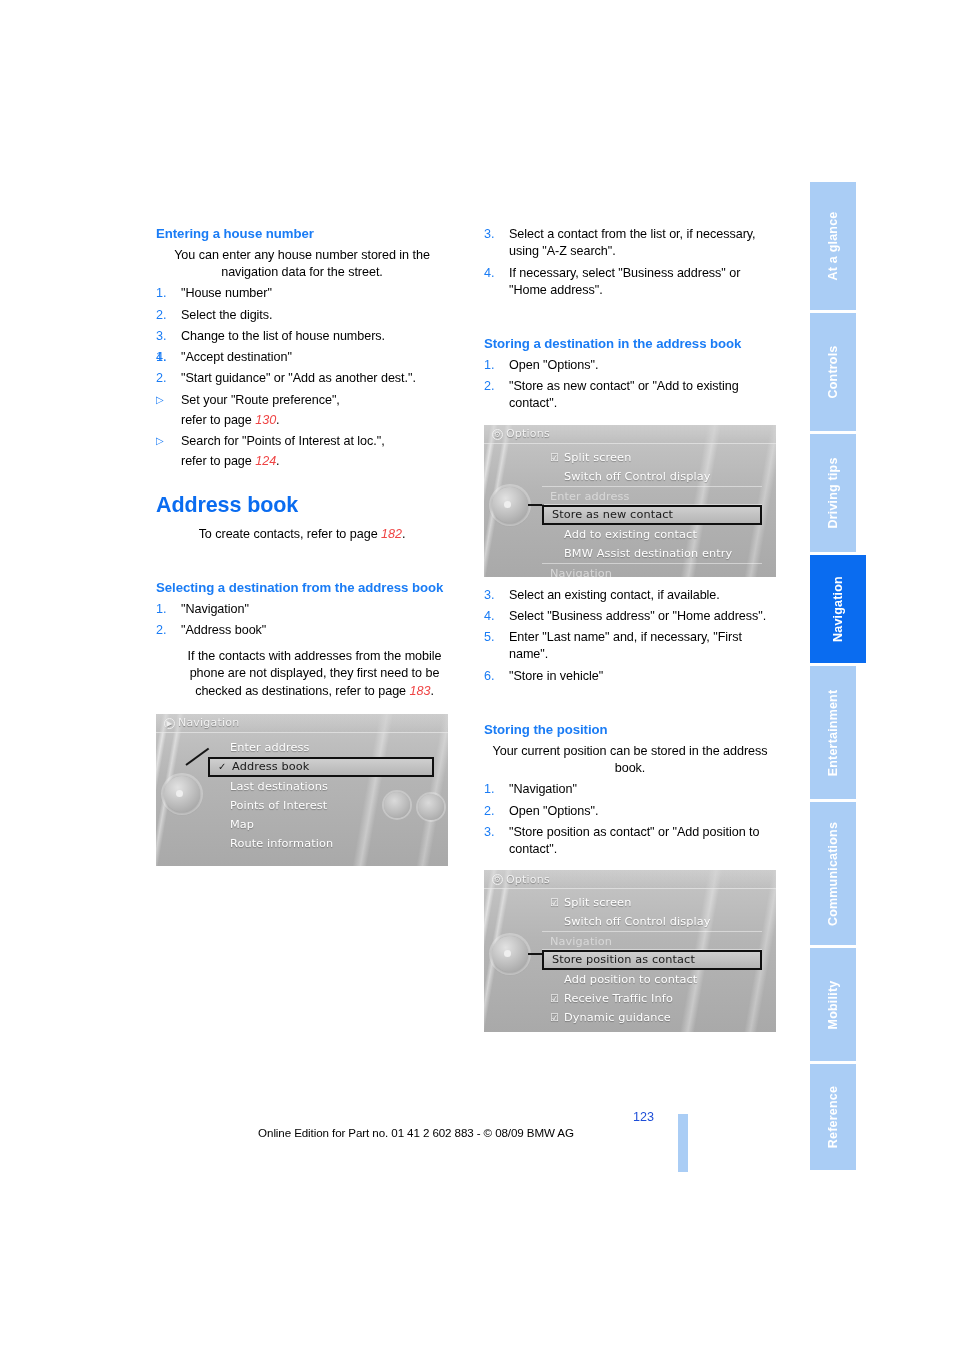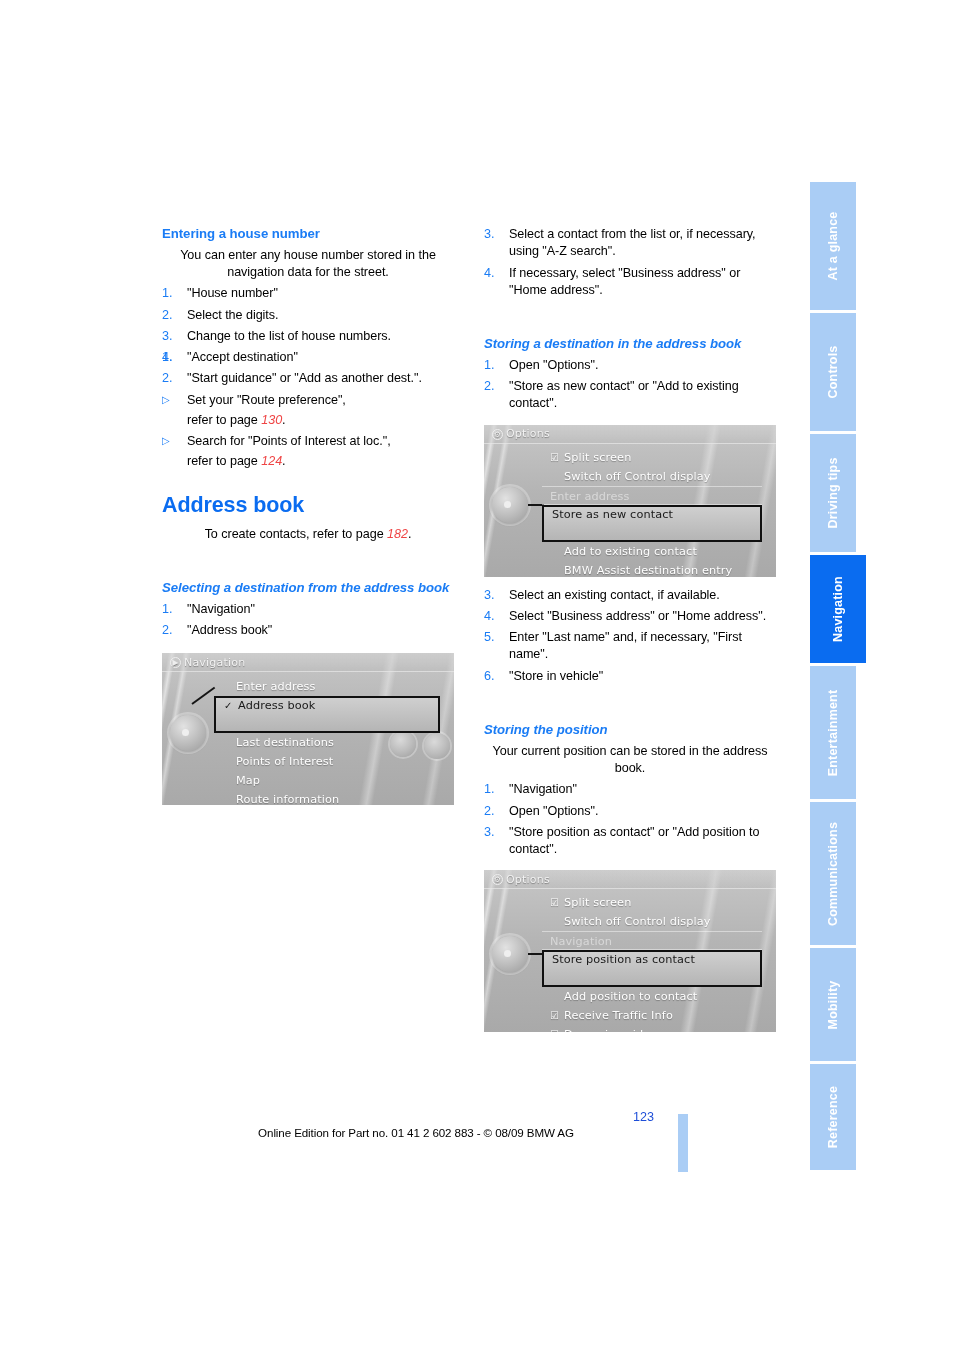--- a/index.html
+++ b/index.html
@@ -50,40 +50,40 @@
     font-weight: bold;
     letter-spacing: 0.2px;
   }
 
   
   .col {
     position: absolute;
     width: 292px;
     top: 226px;
   }
-  .col-left  { left: 162px; }
+  .col-left  { left: 156px; }
   .col-right { left: 484px; }
 
   h1.sec-title {
     color: #0a6cf0;
     font-size: 21.5px;
     font-weight: bold;
     line-height: 1.16;
     letter-spacing: -0.1px;
     margin: 22px 0 8px 0;
   }
   h2.sub-title {
     color: #1a7cf5;
     font-size: 13.2px;
     font-weight: bold;
     line-height: 1.28;
     letter-spacing: -0.05px;
     margin: 0 0 4px 0;
   }
-  h2.sub-title.spaced { margin-top: 37px; font-style: italic; }
+  h2.sub-title.spaced { margin-top: 37px; }
 
   p.body {
     font-size: 12.6px;
     line-height: 1.37;
     color: #000000;
     margin: 0 0 3px 0;
     letter-spacing: -0.05px;
     text-align: center;
   }
 
@@ -193,21 +193,21 @@
   .idrive .row.sep {
     border-top: 1px solid rgba(255,255,255,0.45);
     border-bottom: 1px solid rgba(255,255,255,0.45);
   }
   .idrive .row.seltop { border-top: 1px solid rgba(255,255,255,0.45); }
   .idrive .row.selected {
     border: 2px solid #101010;
     background: linear-gradient(180deg, #cfcfcf, #b5b5b5);
     color: #1a1a1a;
     text-shadow: none;
-    height: 37px;
+    height: 20px;
     line-height: 16px;
     font-weight: normal;
   }
   .idrive .row .chk {
     display: inline-block;
     width: 11px;
     margin-right: 3px;
     font-size: 10px;
   }
   .idrive .knob {
@@ -327,20 +327,21 @@
     <ol class="steps">
       <li class="step">
         <span class="marker">1.</span>
         <span>"Navigation"</span>
       </li>
       <li class="step">
         <span class="marker">2.</span>
         <span>"Address book"</span>
       </li>
     </ol>
+    <p class="body" style="padding-left:25px; margin-top:9px;"><span>If the contacts with addresses from the mobile phone are not displayed, they first need to be checked as destinations, refer to page </span><span class="pageref">183</span><span>.</span></p>
 
     <div class="idrive" style="height:152px; margin-top:14px;">
       <div class="bg"></div>
       <div class="header">
         <span class="hicon">▶</span>
         <span>Navigation</span>
       </div>
       <div class="knob" style="top:62px;">
           <span class="dot"></span>
         </div>

